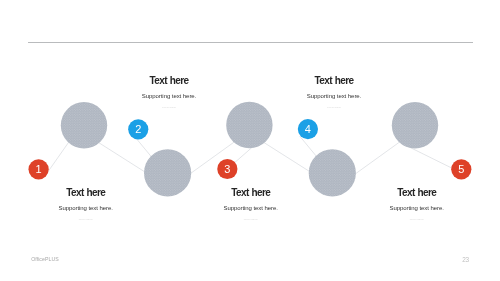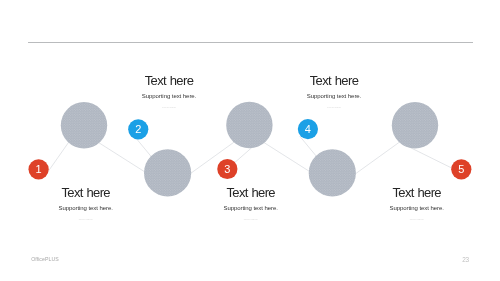--- a/index.html
+++ b/index.html
@@ -2,21 +2,21 @@
 <html><head>
 <meta charset="utf-8">
 <style>
   html,body{margin:0;padding:0;}
   body{width:500px;height:281px;background:#ffffff;overflow:hidden;
        font-family:"Liberation Sans",sans-serif;}
   #slide{position:relative;width:500px;height:281px;background:#fff;overflow:hidden;}
   #diagram{position:absolute;left:0;top:0;width:500px;height:281px;}
   .topline{position:absolute;left:28px;top:41.9px;width:444.5px;height:1.3px;background:#b9bbbd;}
   .blk{position:absolute;text-align:center;width:140px;}
-  .t1{font-size:13px;font-weight:normal;color:#262626;line-height:11px;letter-spacing:-0.62px;word-spacing:0.7px;}
+  .t1{font-size:10px;font-weight:bold;color:#262626;line-height:11px;letter-spacing:-0.62px;word-spacing:0.7px;}
   .t2{font-size:6px;color:#333333;line-height:8px;letter-spacing:-0.06px;}
   .t3{font-size:2.3px;color:#d8d8d8;line-height:5px;letter-spacing:0.05px;}
   .brand{position:absolute;left:31.2px;top:256.2px;font-size:5.2px;color:#a8a8a8;letter-spacing:0.05px;}
   .pageno{position:absolute;left:455px;top:255.6px;width:21px;text-align:center;font-size:6.4px;color:#c0c0c0;letter-spacing:-0.3px;}
   .badgelbl{font-size:11px;fill:#ffffff;font-family:"Liberation Sans",sans-serif;font-weight:300;}
 </style>
 </head>
 <body>
 
 <div id="slide">

